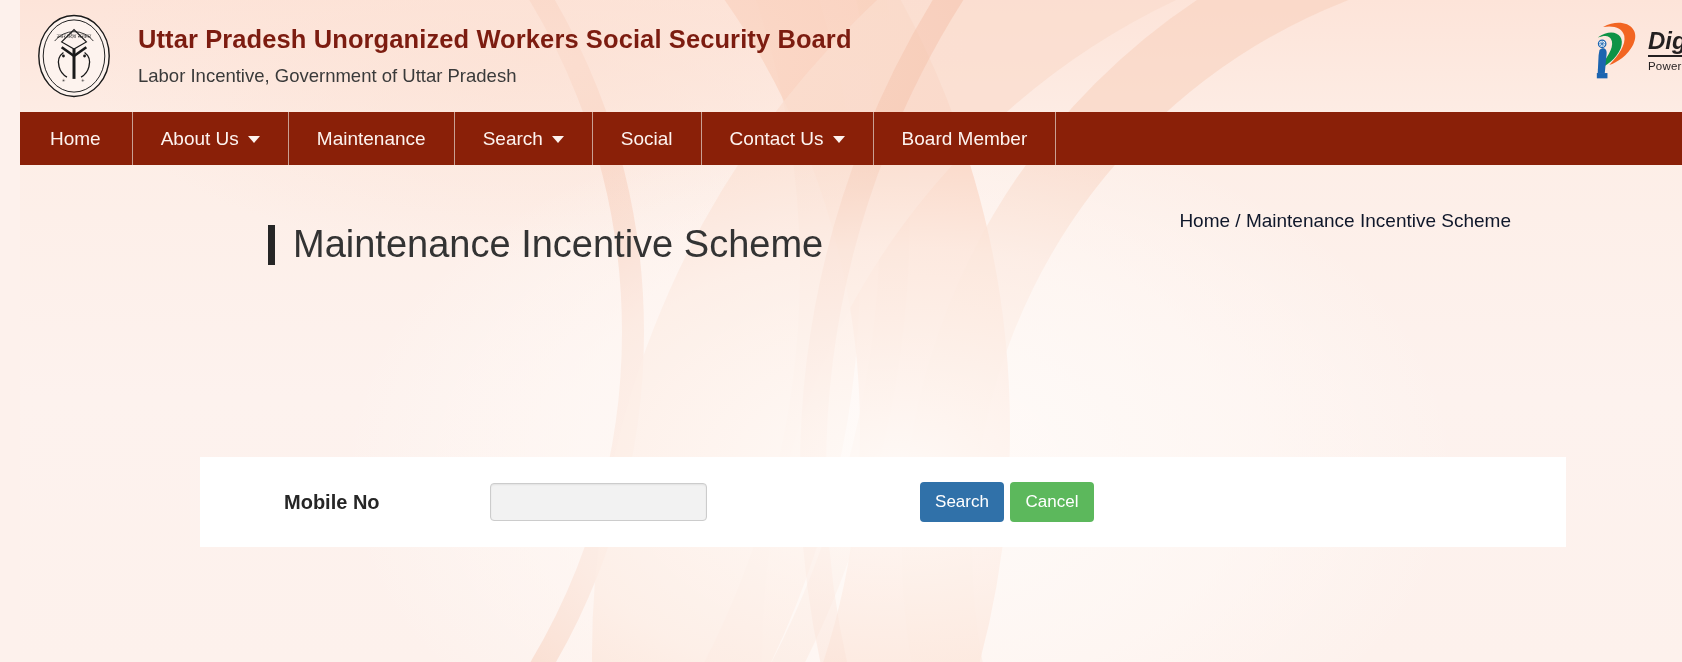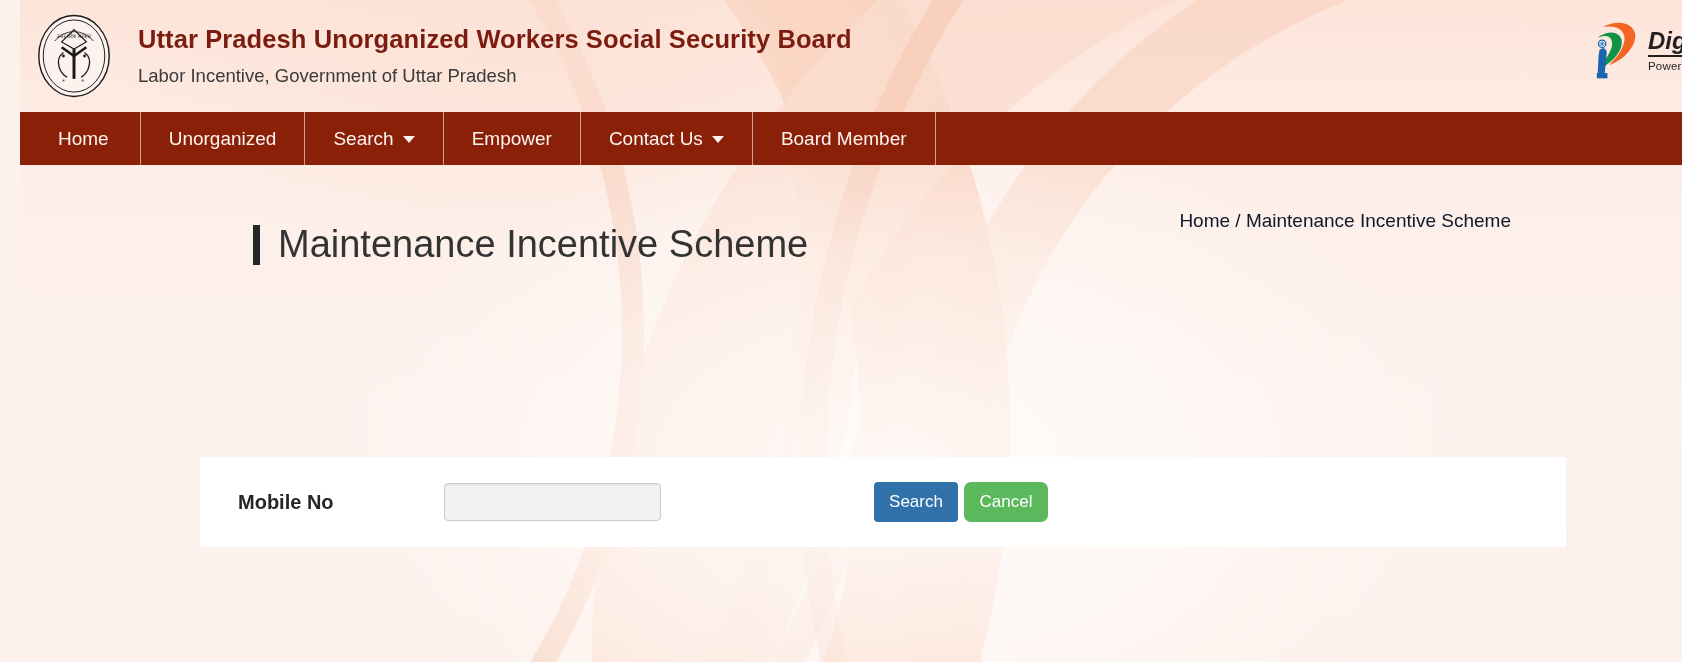--- a/index.html
+++ b/index.html
@@ -172,21 +172,21 @@
     display: flex;
     align-items: center;
     gap: 9px;
     padding: 0 28px;
     color: #fdf3ef;
     font-size: 19px;
     border-right: 1px solid #c9a093;
     white-space: nowrap;
     cursor: pointer;
   }
-  .nav-item:first-child { border-left: none; padding-left: 38px; padding-right: 31px; }
+  .nav-item:first-child { border-left: none; padding-left: 30px; padding-right: 31px; }
   .nav-filler { flex: 1 1 auto; }
   .caret {
     width: 0; height: 0;
     border-left: 6px solid transparent;
     border-right: 6px solid transparent;
     border-top: 7px solid #fdf3ef;
     display: inline-block;
     margin-top: 2px;
   }
 
@@ -198,21 +198,21 @@
   .breadcrumb {
     position: absolute;
     right: 191px;
     top: 45px;
     font-size: 19px;
     color: #0f172a;
     white-space: nowrap;
   }
   .page-title-wrap {
     position: absolute;
-    left: 233px;
+    left: 248px;
     top: 58px;
     display: flex;
     align-items: center;
   }
   .title-bar {
     width: 7px;
     height: 40px;
     background: #262626;
     margin-right: 18px;
   }
@@ -229,21 +229,21 @@
     top: 292px;
     width: 1366px;
     height: 90px;
     background: #ffffff;
     box-sizing: border-box;
   }
   .form-row {
     display: flex;
     align-items: center;
     height: 100%;
-    padding-left: 38px;
+    padding-left: 84px;
     box-sizing: border-box;
   }
   .field-label {
     font-size: 20px;
     font-weight: 700;
     color: #262626;
     width: 205px;
     flex: 0 0 205px;
   }
   .mobile-input {
@@ -271,21 +271,21 @@
     border-radius: 4px;
     color: #ffffff;
     font-size: 17px;
     font-family: "Liberation Sans", sans-serif;
     padding: 0 14px;
     height: 40px;
     cursor: pointer;
     line-height: 38px;
   }
   .btn-search { background: #3071a9; min-width: 84px; }
-  .btn-cancel { background: #5cb85c; min-width: 84px; border-radius: 7px; }
+  .btn-cancel { background: #5cb85c; min-width: 84px; }
 </style>
 </head>
 <body>
 
 <div id="page">
 
   <div class="bg-layer">
     <div class="bg-base"></div>
     <div class="ribbon ribbon-d"></div>
     <div class="ribbon ribbon-b"></div>
@@ -338,28 +338,32 @@
         <div class="di-tag">Power To Empower</div>
       </div>
     </div>
   </div>
 
   <nav class="navbar">
     <div class="nav-item">
       <span>Home</span>
     </div>
     <div class="nav-item">
-      <span>Unorganized</span>
+      <span>About Us</span>
+      <span class="caret"></span>
+    </div>
+    <div class="nav-item">
+      <span>Maintenance</span>
     </div>
     <div class="nav-item">
       <span>Search</span>
       <span class="caret"></span>
     </div>
     <div class="nav-item">
-      <span>Empower</span>
+      <span>Social</span>
     </div>
     <div class="nav-item">
       <span>Contact Us</span>
       <span class="caret"></span>
     </div>
     <div class="nav-item">
       <span>Board Member</span>
     </div>
     <div class="nav-filler"></div>
   </nav>

